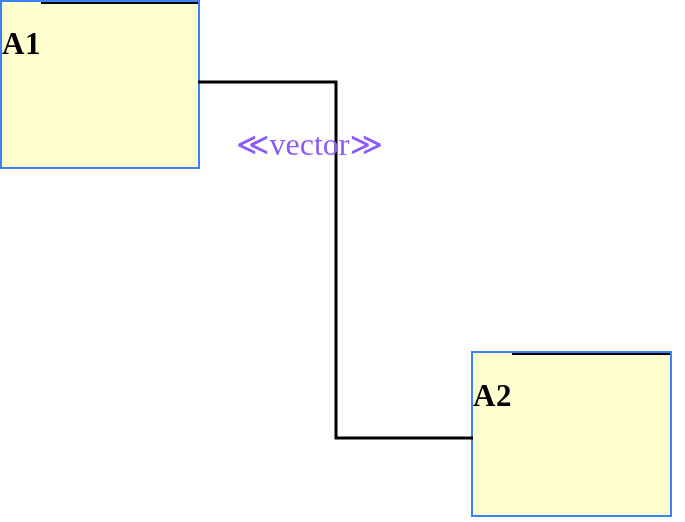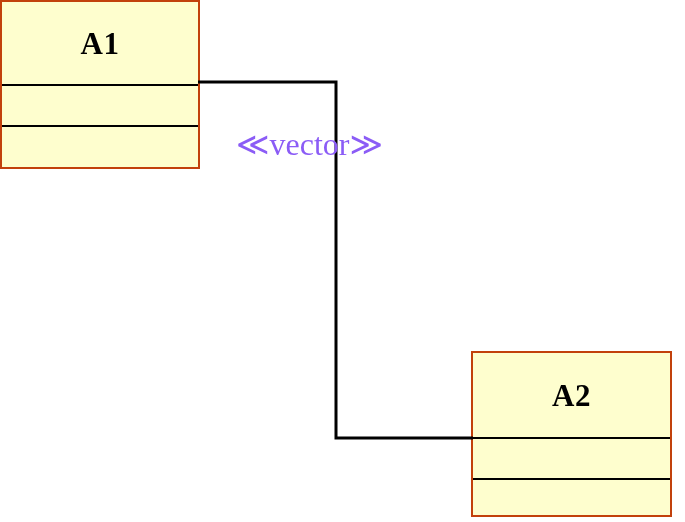--- a/index.html
+++ b/index.html
@@ -16,23 +16,23 @@
     width: 685px;
     height: 522px;
     background: #ffffff;
     overflow: hidden;
   }
   
   .uml-class {
     position: absolute;
     box-sizing: border-box;
     background: #fefece;
-    border: 2px solid #c2410c;
+    border: 2px solid #3b82f6;
     display: flex;
-    flex-direction: column;
+    flex-direction: row;
   }
   .uml-compartment {
     box-sizing: border-box;
     position: relative;
     background: #fefece;
   }
   .uml-compartment.name-compartment {
     display: flex;
     align-items: center;
     justify-content: center;

